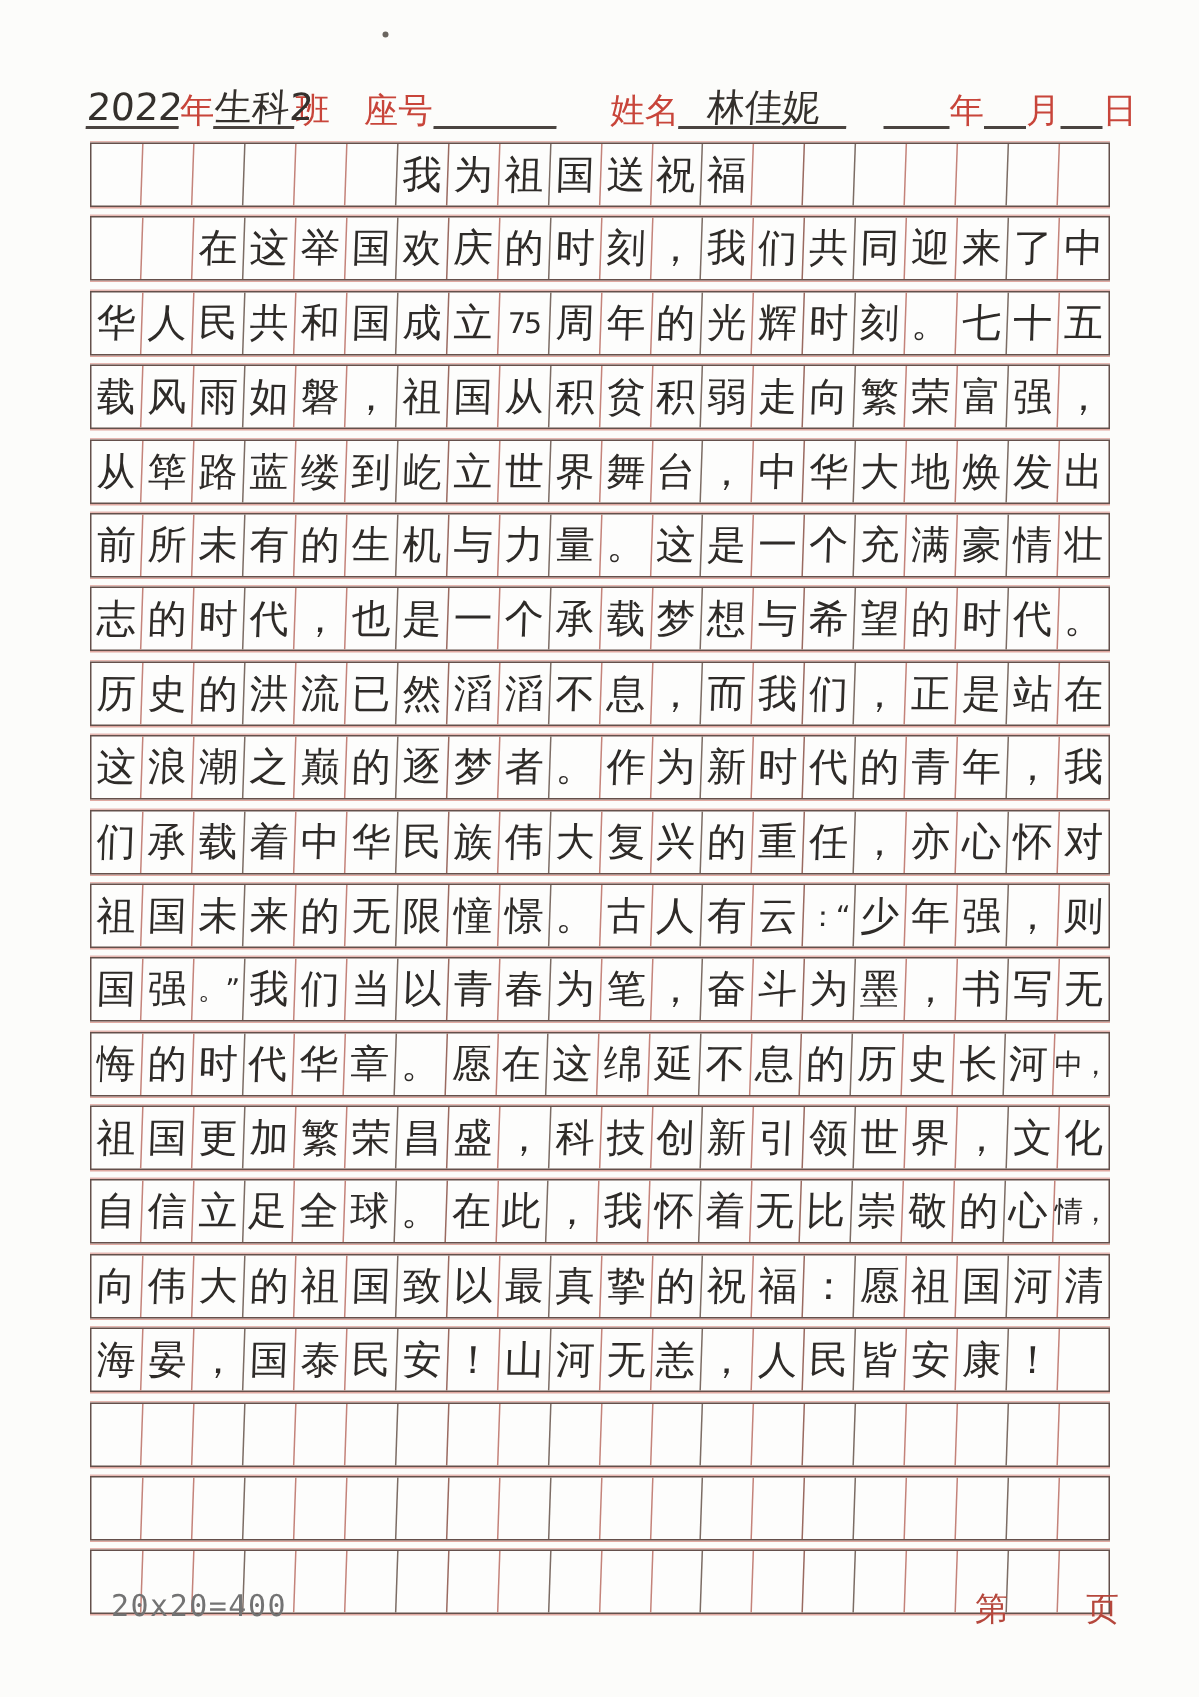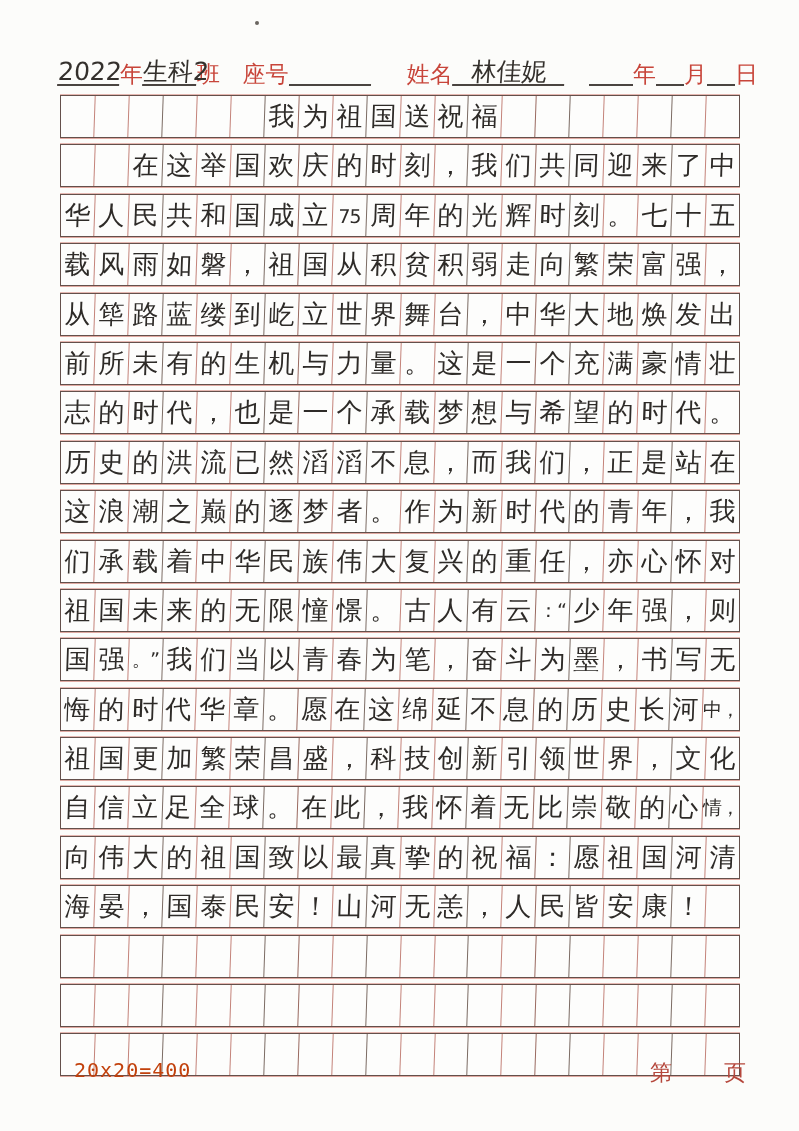--- a/index.html
+++ b/index.html
@@ -46,21 +46,21 @@
     transform:skewX(-2deg);
   }
   .cell:nth-child(3n){border-right-color:#7c6c64;}
   .cell:nth-child(7n){border-right-color:#9a6a60;}
   .cell:last-child{border-right:none;}
   .cell.multi{font-size:19px;letter-spacing:-1px;}
 
   
   .footer-spec{
     position:absolute;left:74px;top:1058px;
-    font-size:20px;color:#c2410c;letter-spacing:1px;
+    font-size:20px;color:#737373;letter-spacing:1px;
     font-family:"DejaVu Sans Mono","Liberation Mono",monospace;
   }
   .footer-page-first{position:absolute;left:650px;top:1058px;font-size:22px;color:#b5473c;}
   .footer-page-last{position:absolute;left:724px;top:1058px;font-size:22px;color:#b5473c;}
 
   .speck{position:absolute;left:255px;top:21px;width:4px;height:4px;border-radius:50%;background:#6a655f;}
 </style>
 </head>
 <body>
 

